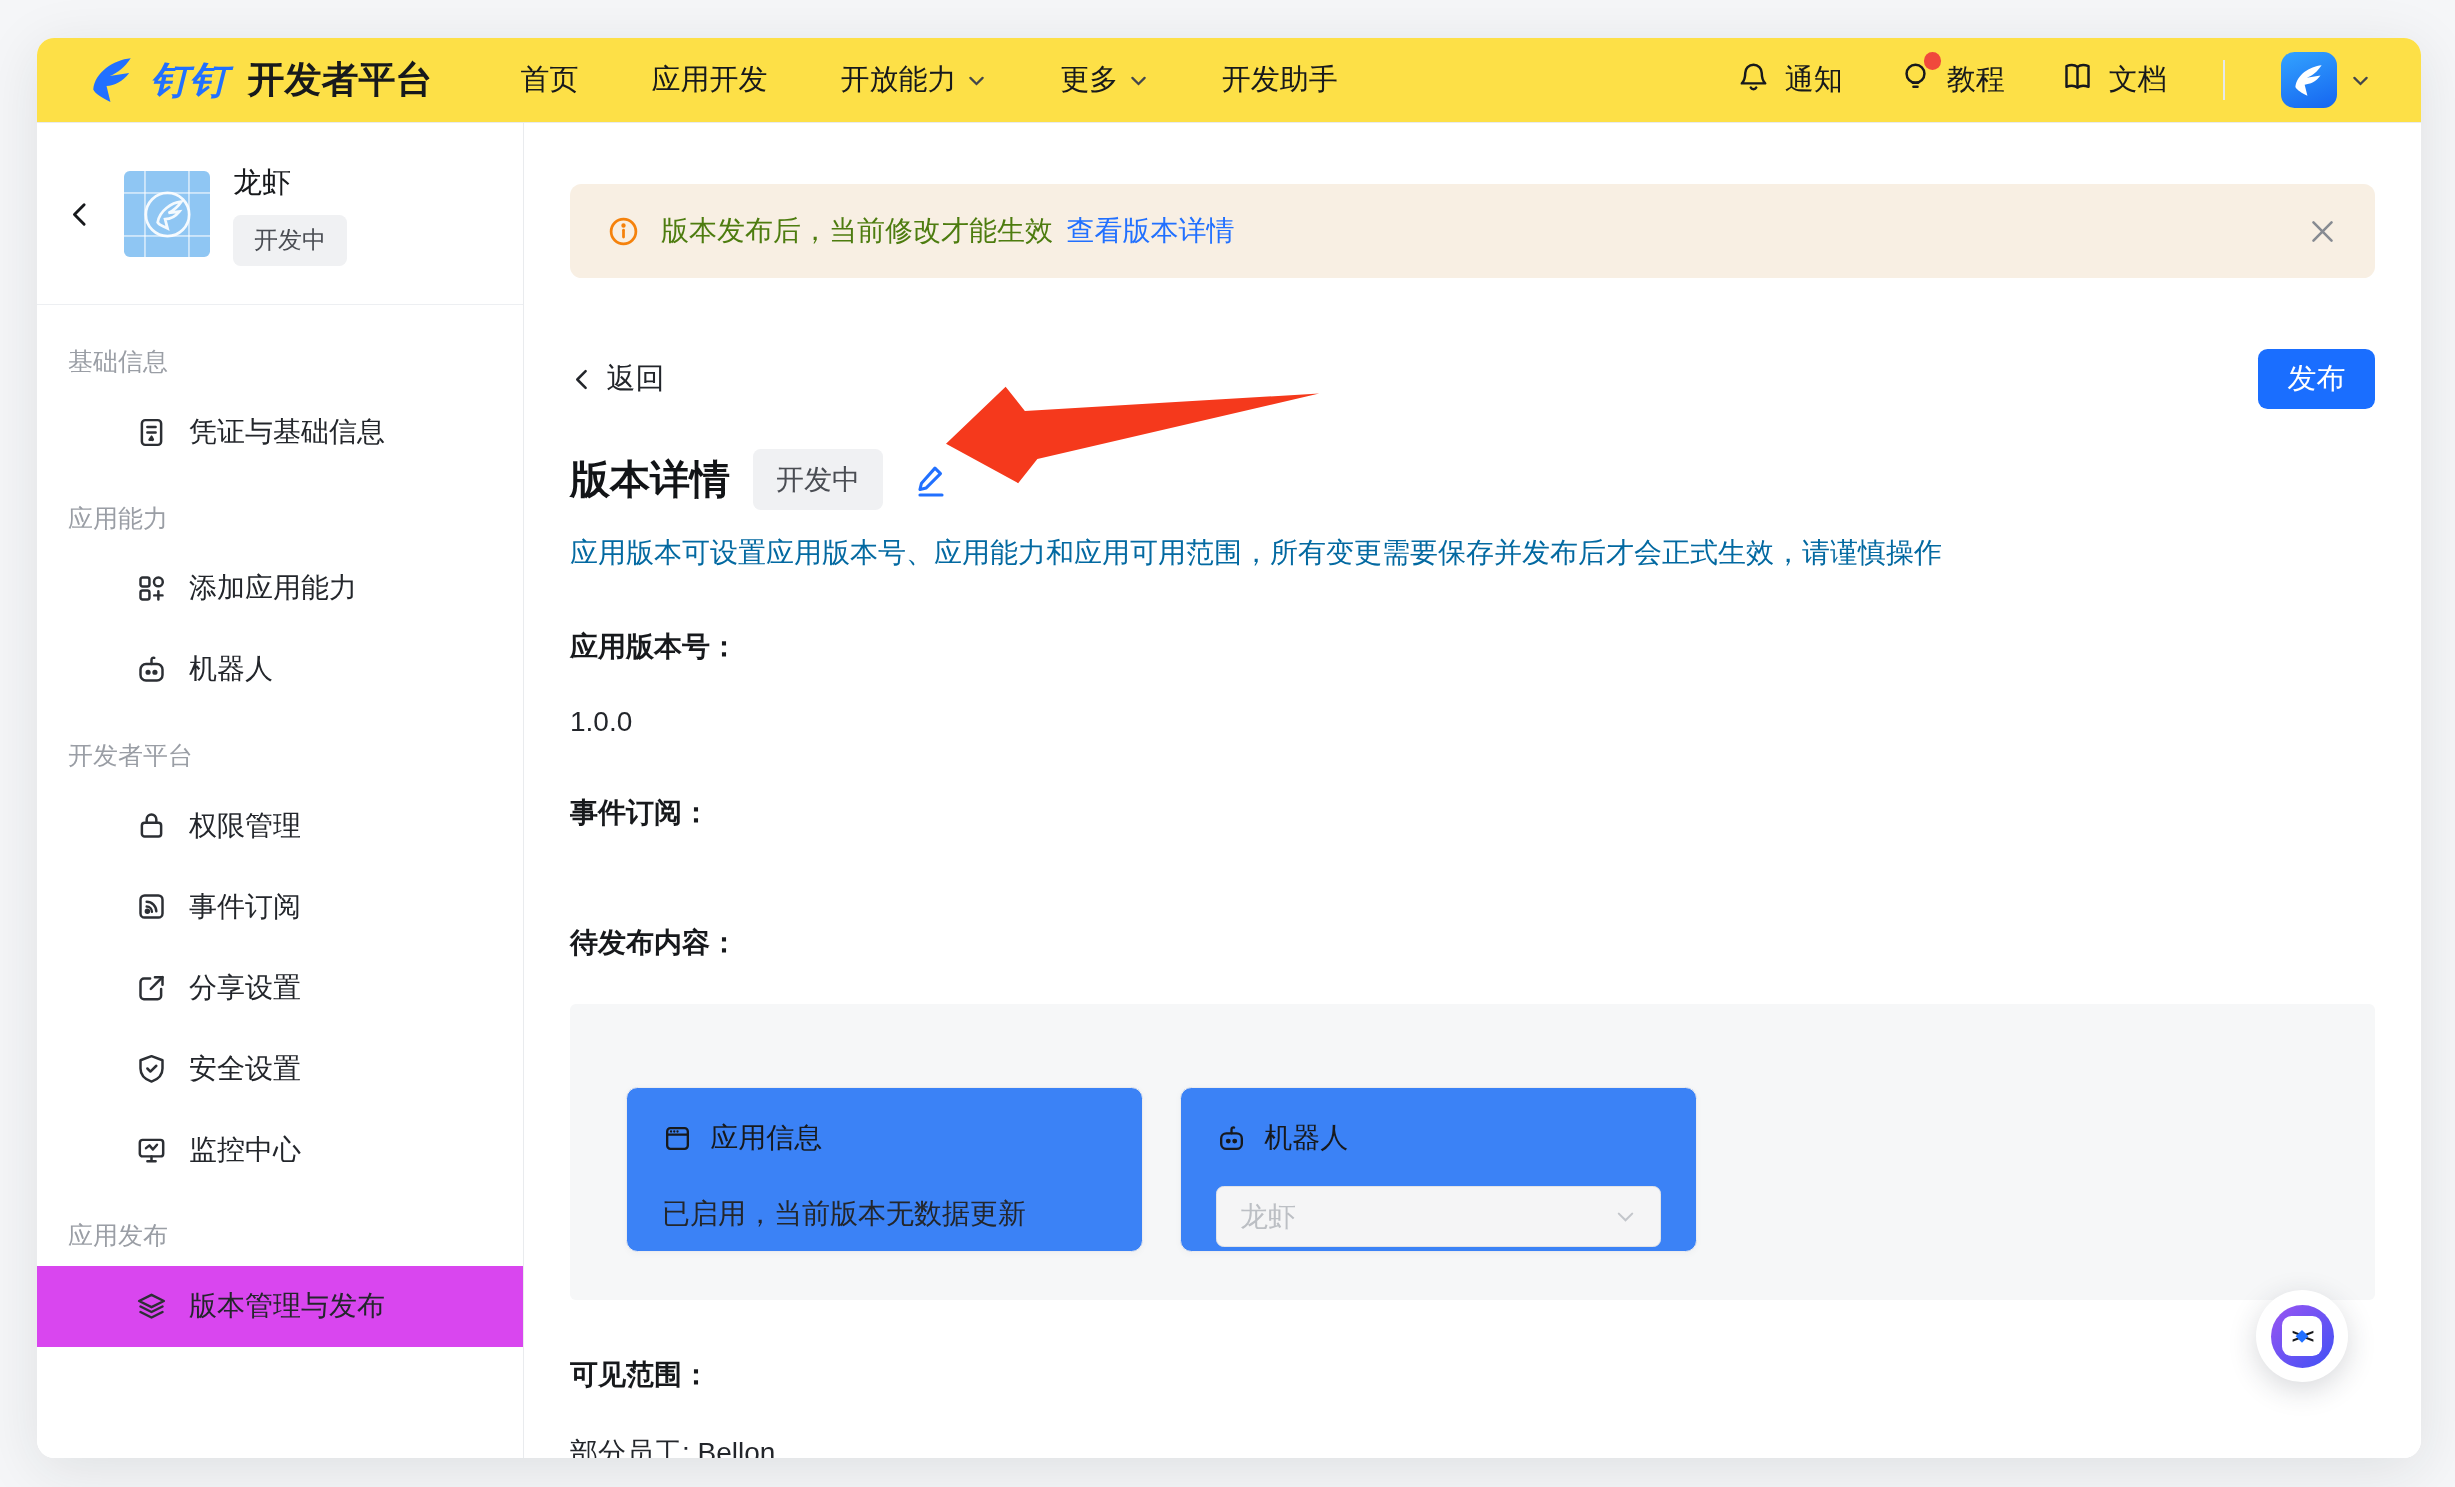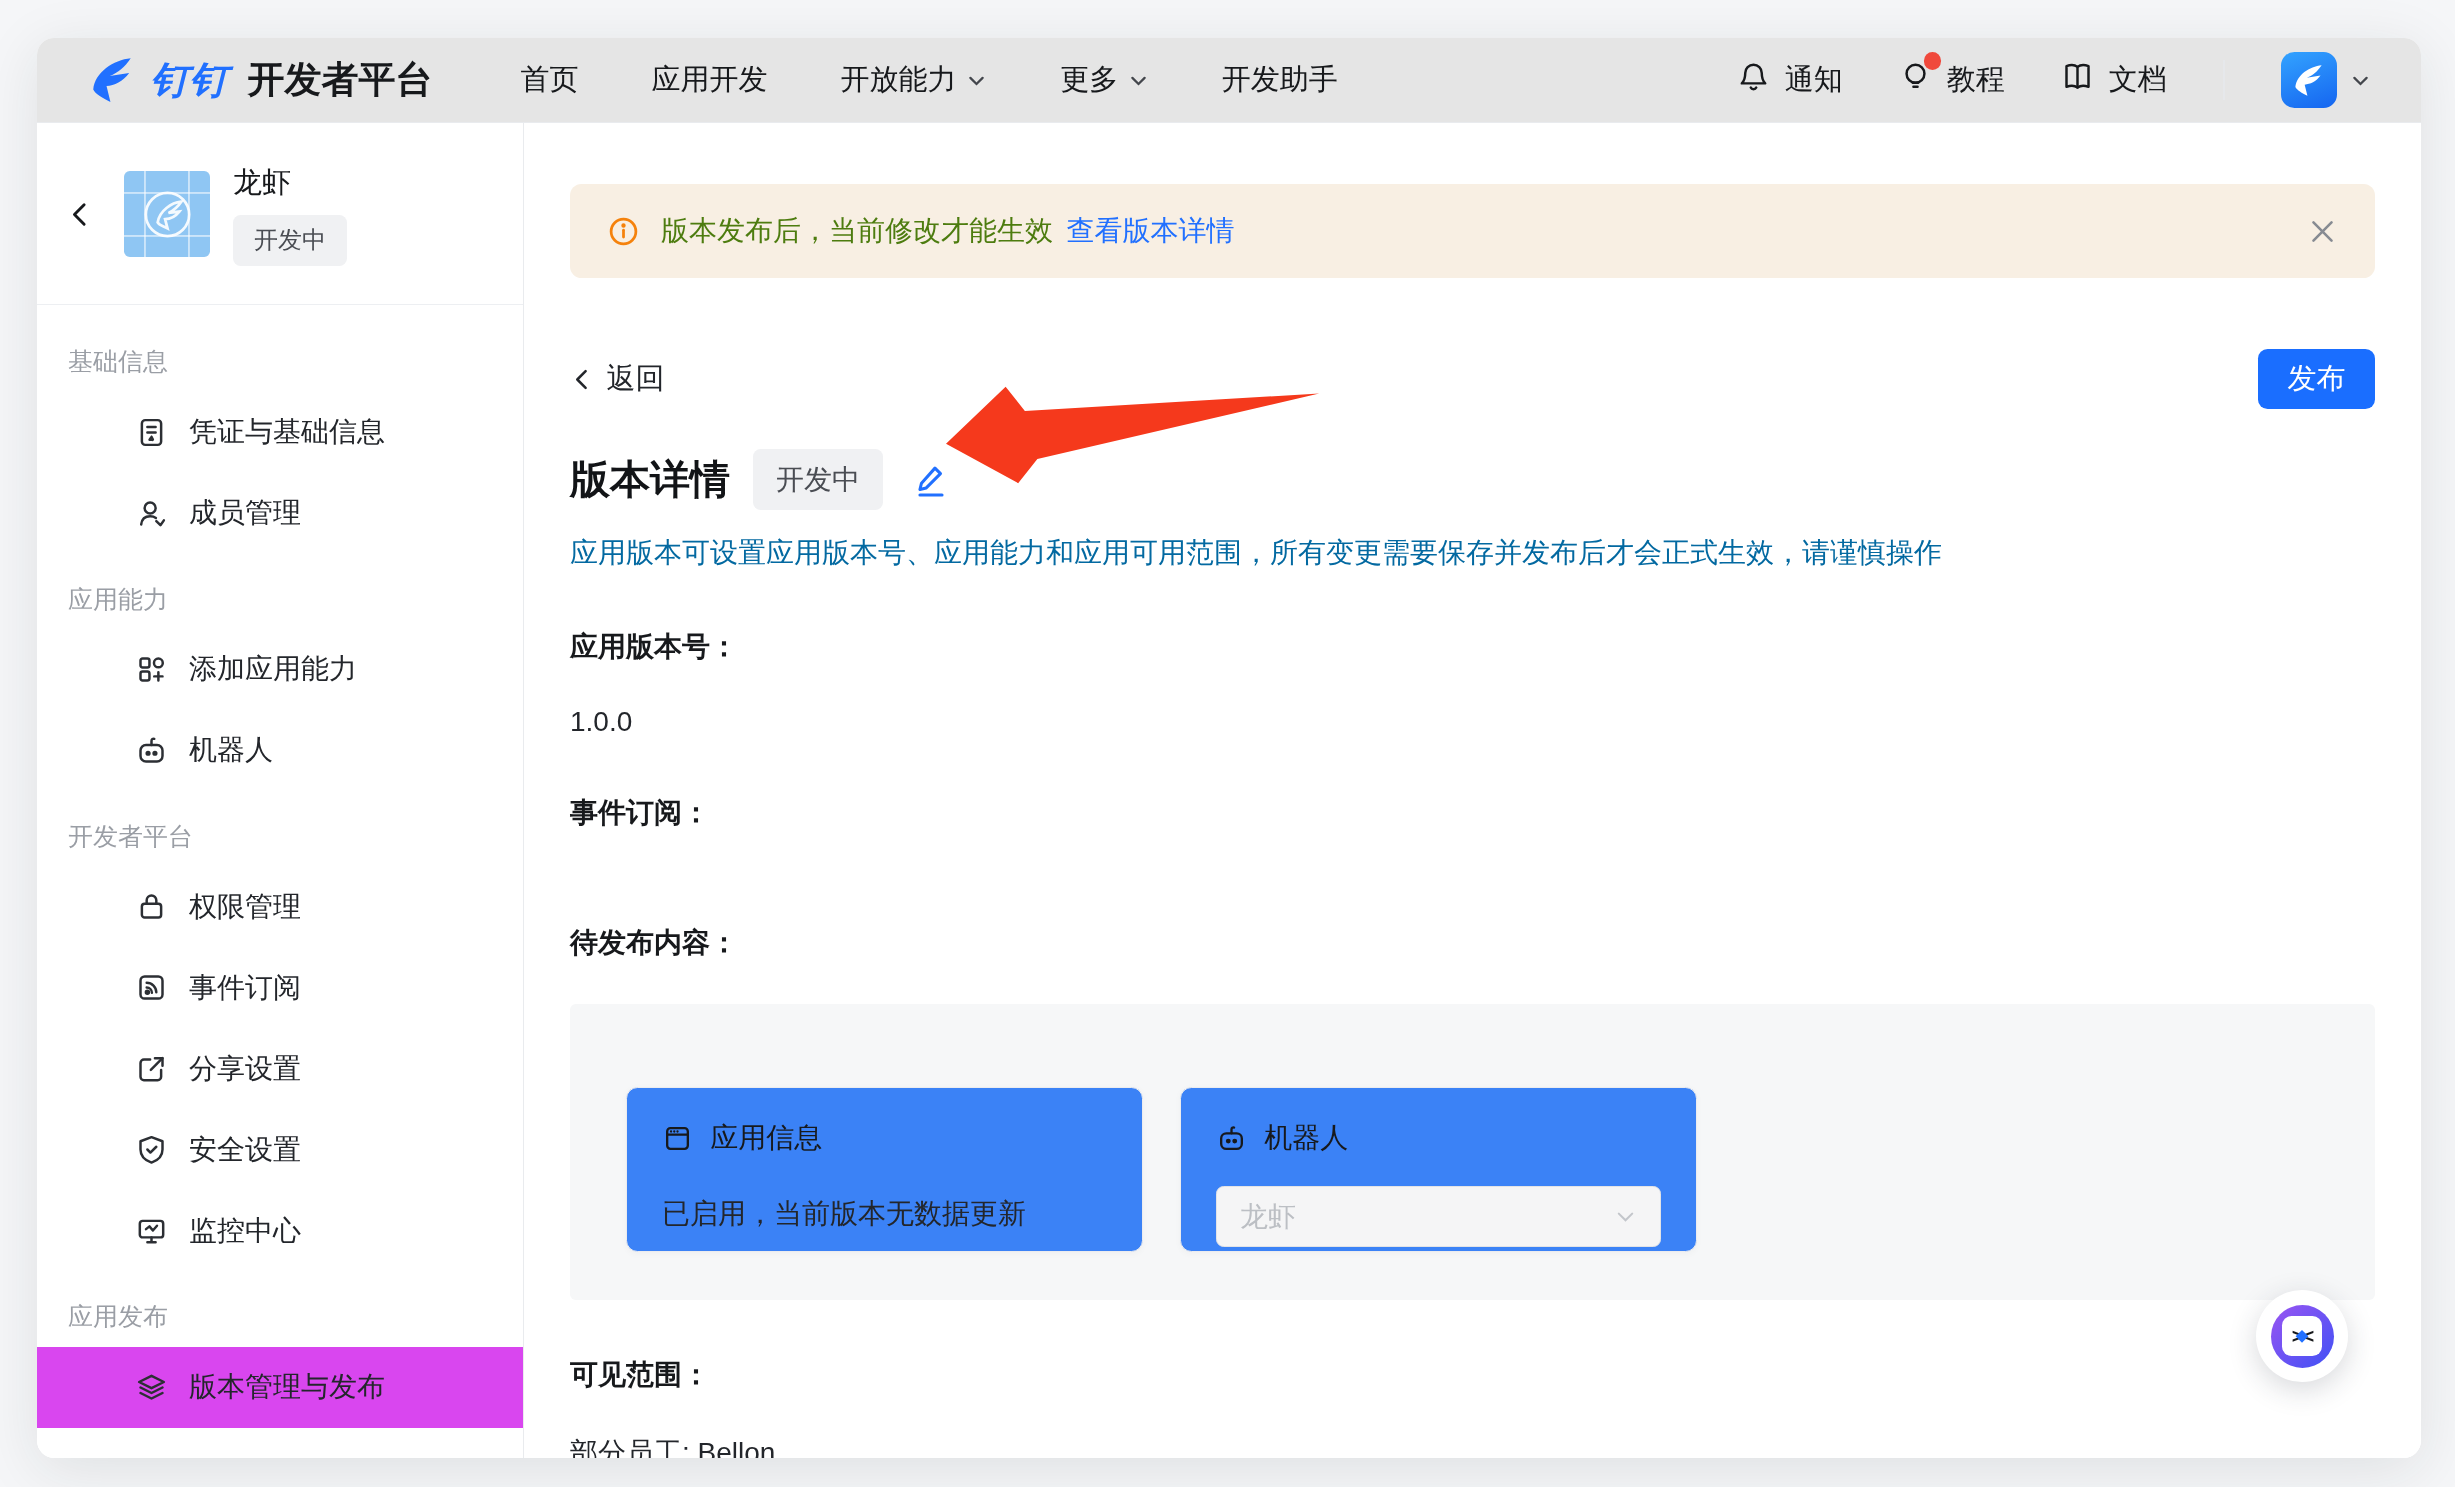--- a/index.html
+++ b/index.html
@@ -7,21 +7,21 @@
   body { font-family:"Liberation Sans","DejaVu Sans",sans-serif; color:#1a1c1f; }
   .screen { position:relative; width:2456px; height:1487px; background:#f5f6f8; overflow:hidden; }
 
   
   .window { position:absolute; left:37px; top:38px; width:2384px; height:1420px;
             background:#fff; border-radius:17.3px; overflow:hidden;
             box-shadow:0 11.5px 58px rgba(30,35,43,.10); display:flex; flex-direction:column; }
 
   
   .nav { flex:0 0 85px; display:flex; align-items:center; padding:0 50px;
-         border-bottom:1px solid #e9ebee; background:#e5e5e5; }
+         border-bottom:1px solid #e9ebee; background:#fde047; }
   .logo { display:flex; align-items:center; gap:13.4px; }
   .logo .wing { width:50px; height:50px; color:#2170ff; }
   .logo .brand { font-size:38px; font-weight:800; color:#2170ff; letter-spacing:1px; font-style:italic; }
   .logo .platform { font-size:37px; font-weight:700; color:#17191c; margin-left:5.8px; }
   .nav-items { display:flex; align-items:center; gap:73px; margin-left:88px; }
   .nav-item { display:flex; align-items:center; gap:9.6px; font-size:29px; color:#17191c; cursor:pointer; }
   .chev-down { width:21px; height:21px; color:#43464c; }
   .nav-right { margin-left:auto; display:flex; align-items:center; gap:56px; }
   .nav-util { display:flex; align-items:flex-start; gap:15px; font-size:29px; color:#17191c; cursor:pointer; position:relative; }
   .nav-util .ic { width:33px; height:33px; color:#17191c; }
@@ -206,28 +206,20 @@
 
         <div class="menu">
           <div class="sec-title">基础信息</div>
           <div class="m-item">
             <svg class="ic" viewBox="0 0 24 24" fill="none" stroke="currentColor" stroke-width="1.8" stroke-linecap="round" stroke-linejoin="round">
                 <rect x="5" y="3" width="14" height="18" rx="2.5"></rect>
                 <path d="M9 8 h6 M9 12 h6"></path>
                 <path d="M12 15.2 l1 2 l-2.4 0 l1.4 -2 l0.8 2.2"></path>
               </svg>
             <span>凭证与基础信息</span>
-          </div>
-          <div class="m-item">
-            <svg class="ic" viewBox="0 0 24 24" fill="none" stroke="currentColor" stroke-width="1.8" stroke-linecap="round" stroke-linejoin="round">
-                <circle cx="11" cy="8" r="4"></circle>
-                <path d="M4.5 20 C5 15.5 8 14 11 14 C12.5 14 14 14.3 15.2 15.2"></path>
-                <path d="M15.5 17.5 l3 3 l2.5 -3.5"></path>
-              </svg>
-            <span>成员管理</span>
           </div>
 
           <div class="sec-title">应用能力</div>
           <div class="m-item">
             <svg class="ic" viewBox="0 0 24 24" fill="none" stroke="currentColor" stroke-width="1.8" stroke-linecap="round" stroke-linejoin="round">
                 <rect x="4" y="4" width="6.5" height="6.5" rx="1.5"></rect>
                 <circle cx="17" cy="7.2" r="3.2"></circle>
                 <rect x="4" y="13.5" width="6.5" height="6.5" rx="1.5"></rect>
                 <path d="M17 14 v6 M14 17 h6"></path>
               </svg>

